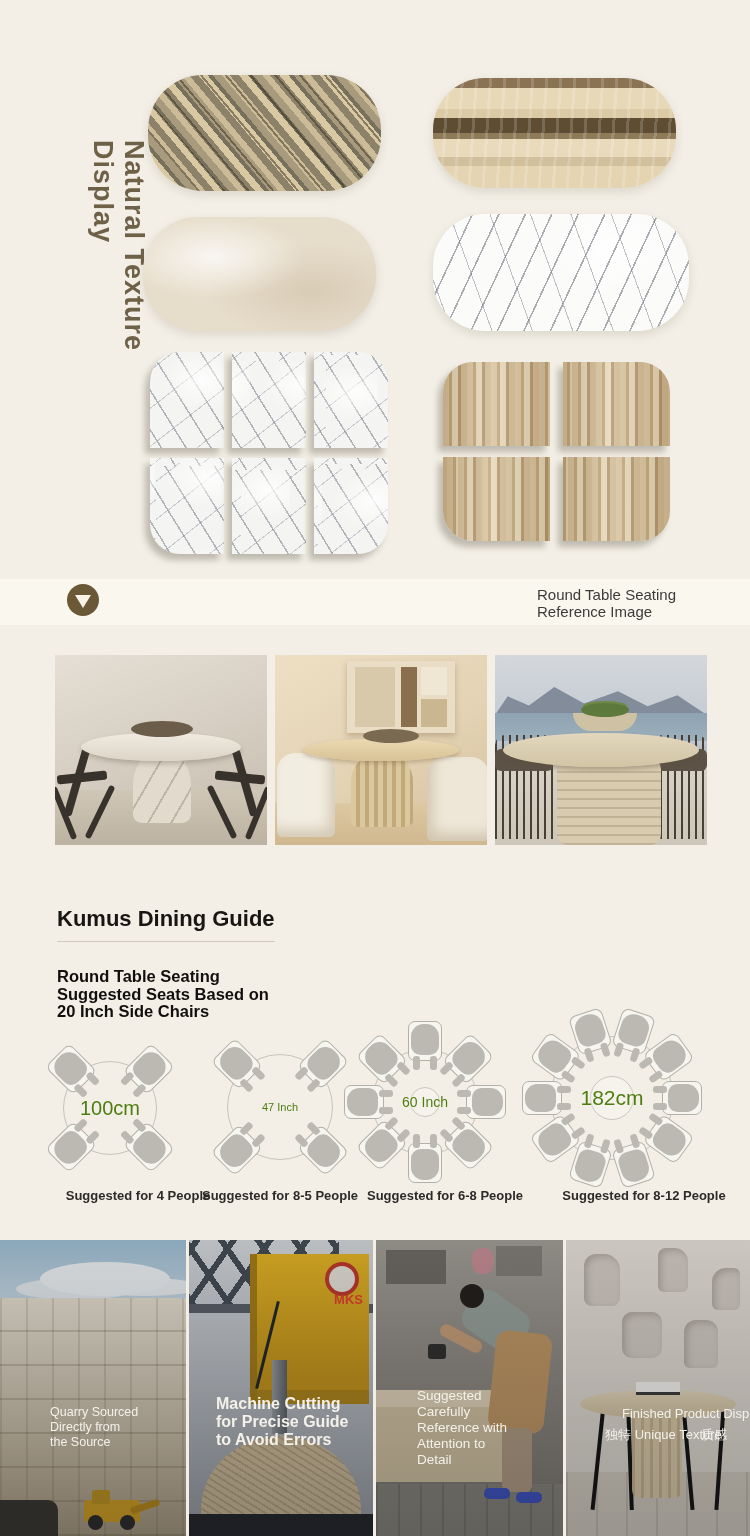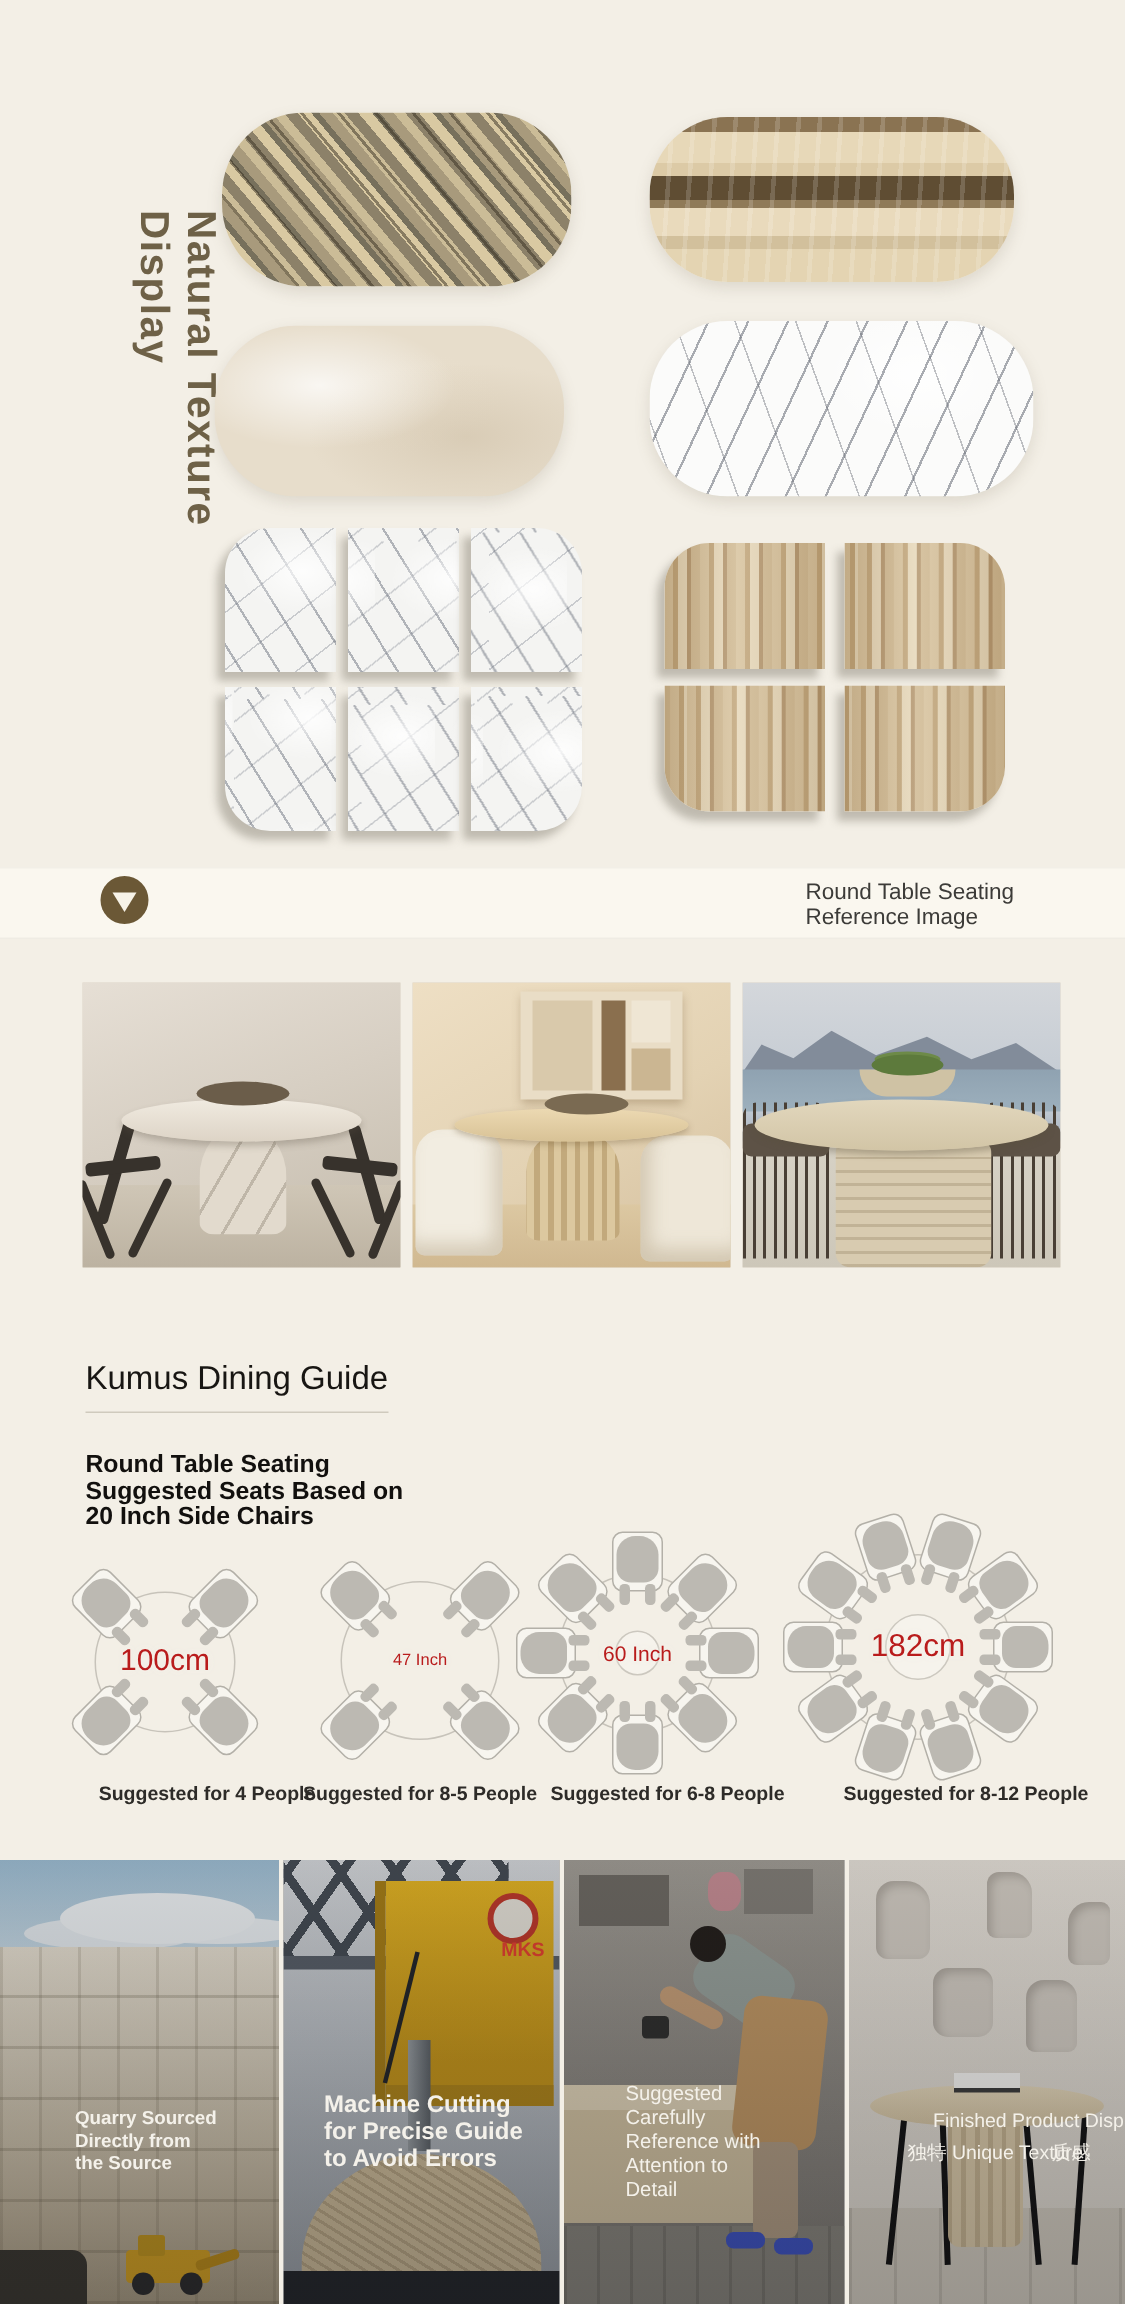--- a/index.html
+++ b/index.html
@@ -99,35 +99,35 @@
   .sc3-ped{left:62px;top:104px;width:104px;height:86px;border-radius:10px;
      background:repeating-linear-gradient(0deg, rgba(150,133,102,.35) 0 2px, transparent 2px 9px),#d8cbb0;}
   .sc3-bowl{left:78px;top:58px;width:64px;height:18px;border-radius:0 0 28px 28px;background:#cfc2a4;}
   .sc3-plant{left:86px;top:48px;width:48px;height:14px;border-radius:50%;background:#5d7a3c;box-shadow:0 -4px 0 -2px #6d8a48;}
   .wire{background:repeating-linear-gradient(90deg,#493f35 0 2px, transparent 2px 7px);}
   .sc3-chl{left:0px;top:80px;width:58px;height:104px;border-radius:10px 10px 0 0;}
   .sc3-chr{left:158px;top:80px;width:54px;height:104px;border-radius:10px 10px 0 0;}
   .sc3-cush{position:absolute;left:0;width:100%;height:22px;top:14px;background:#5d5246;border-radius:6px;}
 
   
-  .g-title{position:absolute;left:57px;top:906px;font-size:22px;font-weight:400;color:#181613;
+  .g-title{position:absolute;left:57px;top:906px;font-size:22px;font-weight:700;color:#181613;
     padding-bottom:9px;border-bottom:1px solid #cfcabd;}
   .g-sub{position:absolute;left:57px;top:968px;font-size:16.5px;font-weight:700;color:#12100e;line-height:17.5px;}
 
   .diagrams{position:absolute;left:0;top:1030px;width:750px;height:185px;}
   .diag{position:absolute;width:0;height:0;}
   .circle{position:absolute;transform:translate(-50%,-50%);border:1.5px solid #c7c3ba;border-radius:50%;}
   .icircle{position:absolute;transform:translate(-50%,-50%);border:1px solid #ccc8bf;border-radius:50%;background:rgba(255,255,255,.25);}
   .chair{position:absolute;left:0;top:0;width:34px;height:40px;margin:-20px 0 0 -17px;
     transform:rotate(var(--a,0deg)) translateY(var(--d,-60px));}
   .chair .fr{position:absolute;inset:0;background:#f7f5ef;border:1.5px solid #b3b0a8;border-radius:7px;}
   .chair .cu{position:absolute;inset:3px 3px 6px 3px;background:#bcb9b2;border-radius:45% 45% 35% 35%/40% 40% 30% 30%;}
   .chair::after{content:"";position:absolute;bottom:-9px;left:50%;width:7px;height:14px;margin-left:-12px;
     background:#bcb9b2;border-radius:3px;box-shadow:17px 0 0 #bcb9b2;}
-  .dlabel{position:absolute;transform:translate(-50%,-50%);color:#b91c1c;white-space:nowrap;
+  .dlabel{position:absolute;transform:translate(-50%,-50%);color:#4d7c0f;white-space:nowrap;
     text-shadow:0 0 6px rgba(245,242,235,.95),0 0 2px rgba(245,242,235,.95);}
   .dcap{position:absolute;transform:translateX(-50%);top:158px;font-size:13px;font-weight:700;color:#2d2b28;white-space:nowrap;}
 
   
   .strip{position:absolute;left:0;top:1240px;width:750px;height:296px;display:flex;gap:3px;}
   .step{position:relative;height:296px;overflow:hidden;background:#888;}
   .step .abs{position:absolute;}
   .shade{position:absolute;inset:0;background:linear-gradient(rgba(15,15,20,.14),rgba(15,15,20,.32));}
   .cap{position:absolute;color:#f4f1ea;z-index:5;}
   .cap div{white-space:nowrap;}
@@ -422,21 +422,21 @@
       <div class="abs q-sky"></div>
       <div class="abs q-cloud"></div>
       <div class="abs q-rock"></div>
       <div class="abs q-truck"></div>
       <div class="abs q-loader"></div>
       <div class="abs q-cab"></div>
       <div class="abs q-arm"></div>
       <div class="abs q-w1"></div>
       <div class="abs q-w2"></div>
       <div class="shade"></div>
-      <div class="cap" style="left:50px;top:165px;font-size:12.5px;line-height:15px;font-weight:700">
+      <div class="cap" style="left:50px;top:165px;font-size:12.5px;line-height:15px;font-weight:400">
         <div>Quarry Sourced</div>
         <div>Directly from</div>
         <div>the Source</div>
       </div>
     </div>
 
     <div class="step" style="width:184px">
       <div class="abs m-bg"></div>
       <div class="abs m-truss"></div>
       <div class="abs m-beam"></div>

